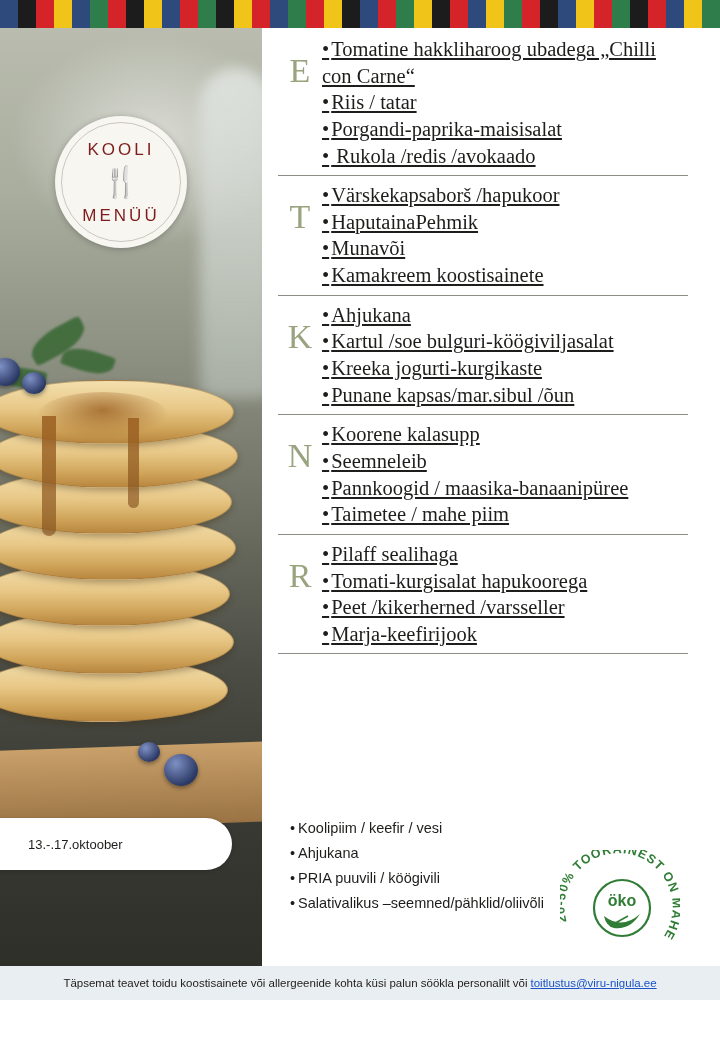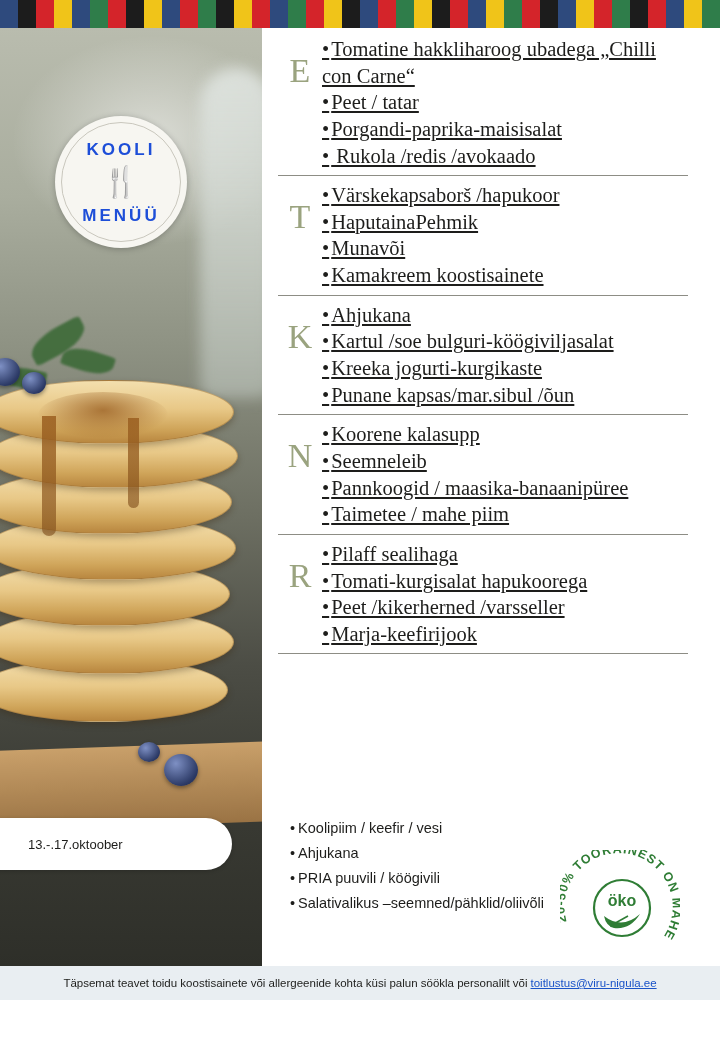--- a/index.html
+++ b/index.html
@@ -153,23 +153,23 @@
     position: absolute;
     inset: 6px;
     border-radius: 50%;
     border: 1px solid #c9c7bd;
   }
   .logo-top, .logo-bottom {
     position: absolute;
     left: 0; width: 132px;
     text-align: center;
     font-size: 17px;
-    font-weight: bold;
+    font-weight: normal;
     letter-spacing: 3px;
-    color: #1d4ed8;
+    color: #7f1d1d;
   }
   .logo-top { top: 24px; }
   .logo-bottom { bottom: 22px; }
   .logo-utensils {
     color: #7b8a5a;
     font-size: 30px;
     line-height: 1;
   }
 
   
@@ -376,21 +376,21 @@
     <div class="date-pill">
       <span>13.-.17.oktoober</span>
     </div>
   </div>
 
   <div class="menu" id="menu">
       <div class="day-row">
         <div class="day-letter">E</div>
         <div class="dishes">
           <div class="dish">Tomatine hakkliharoog ubadega „Chilli con Carne“</div>
-          <div class="dish">Peet / tatar</div>
+          <div class="dish">Riis / tatar</div>
           <div class="dish">Porgandi-paprika-maisisalat</div>
           <div class="dish"> Rukola /redis /avokaado</div>
         </div>
       </div>
       <div class="day-row">
         <div class="day-letter">T</div>
         <div class="dishes">
           <div class="dish">Värskekapsaborš /hapukoor</div>
           <div class="dish">HaputainaPehmik</div>
           <div class="dish">Munavõi</div>

